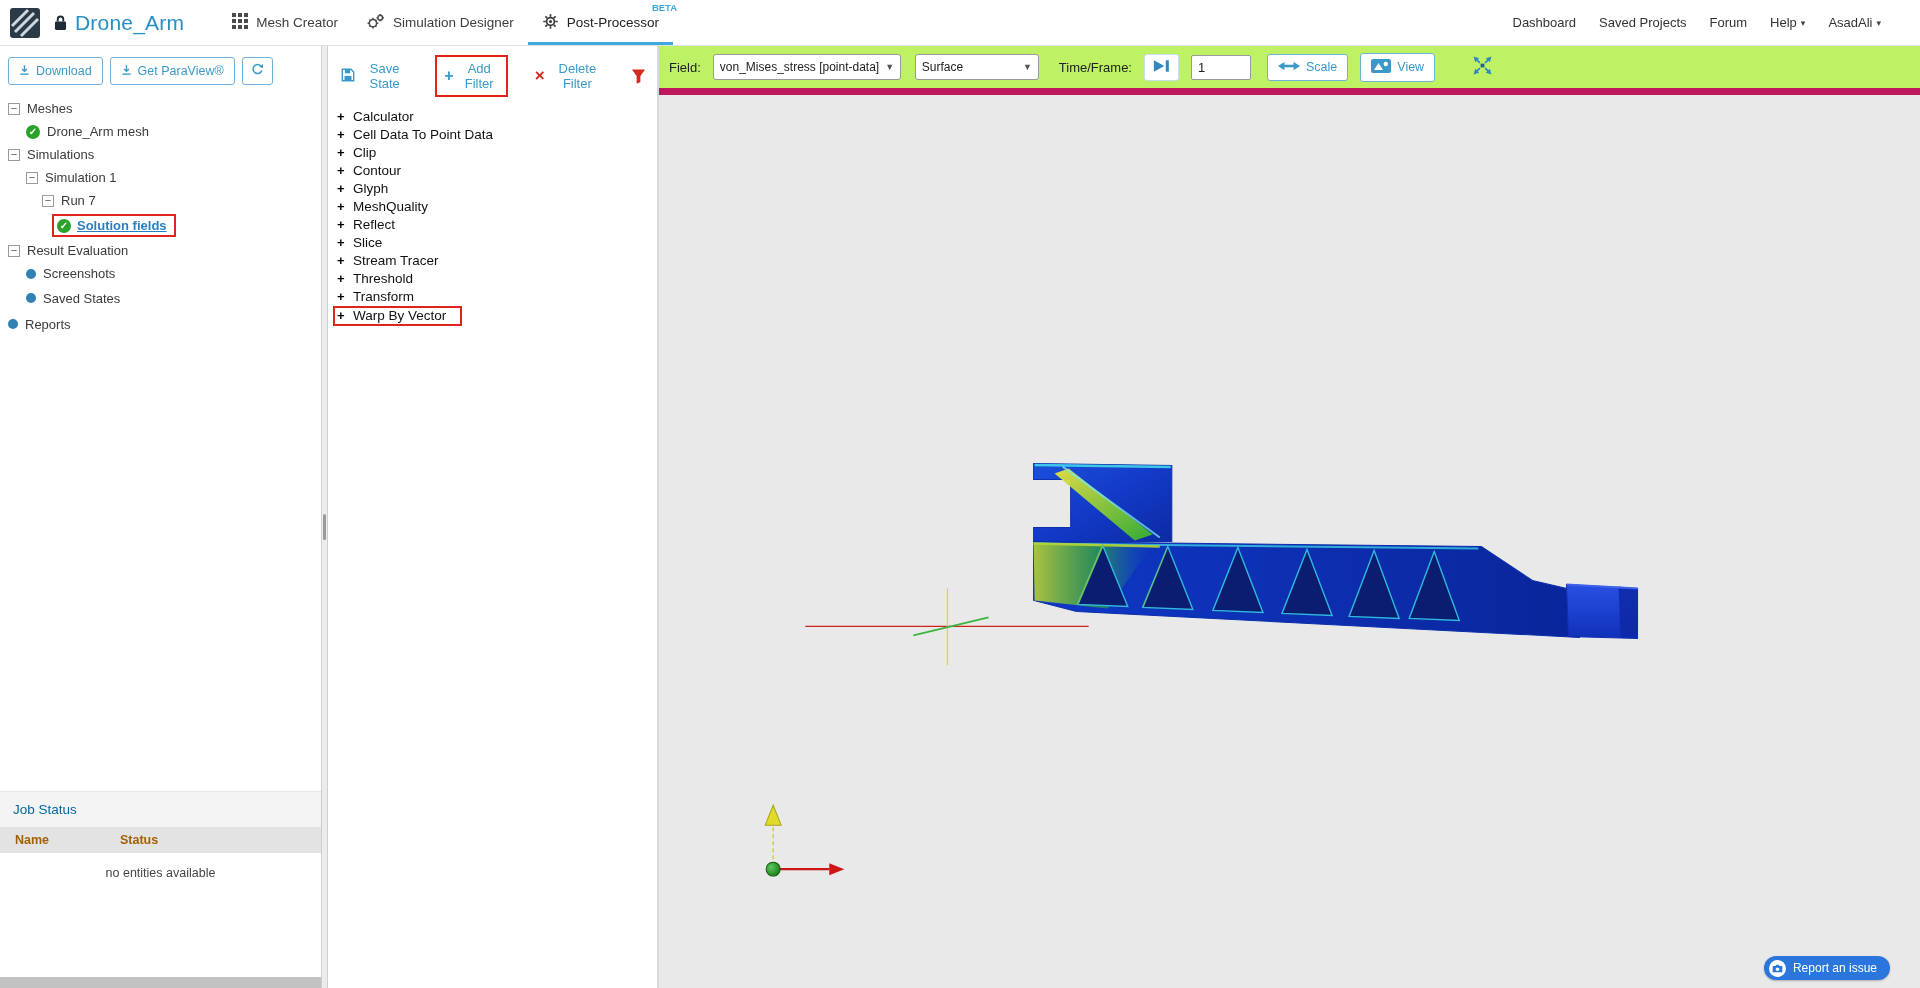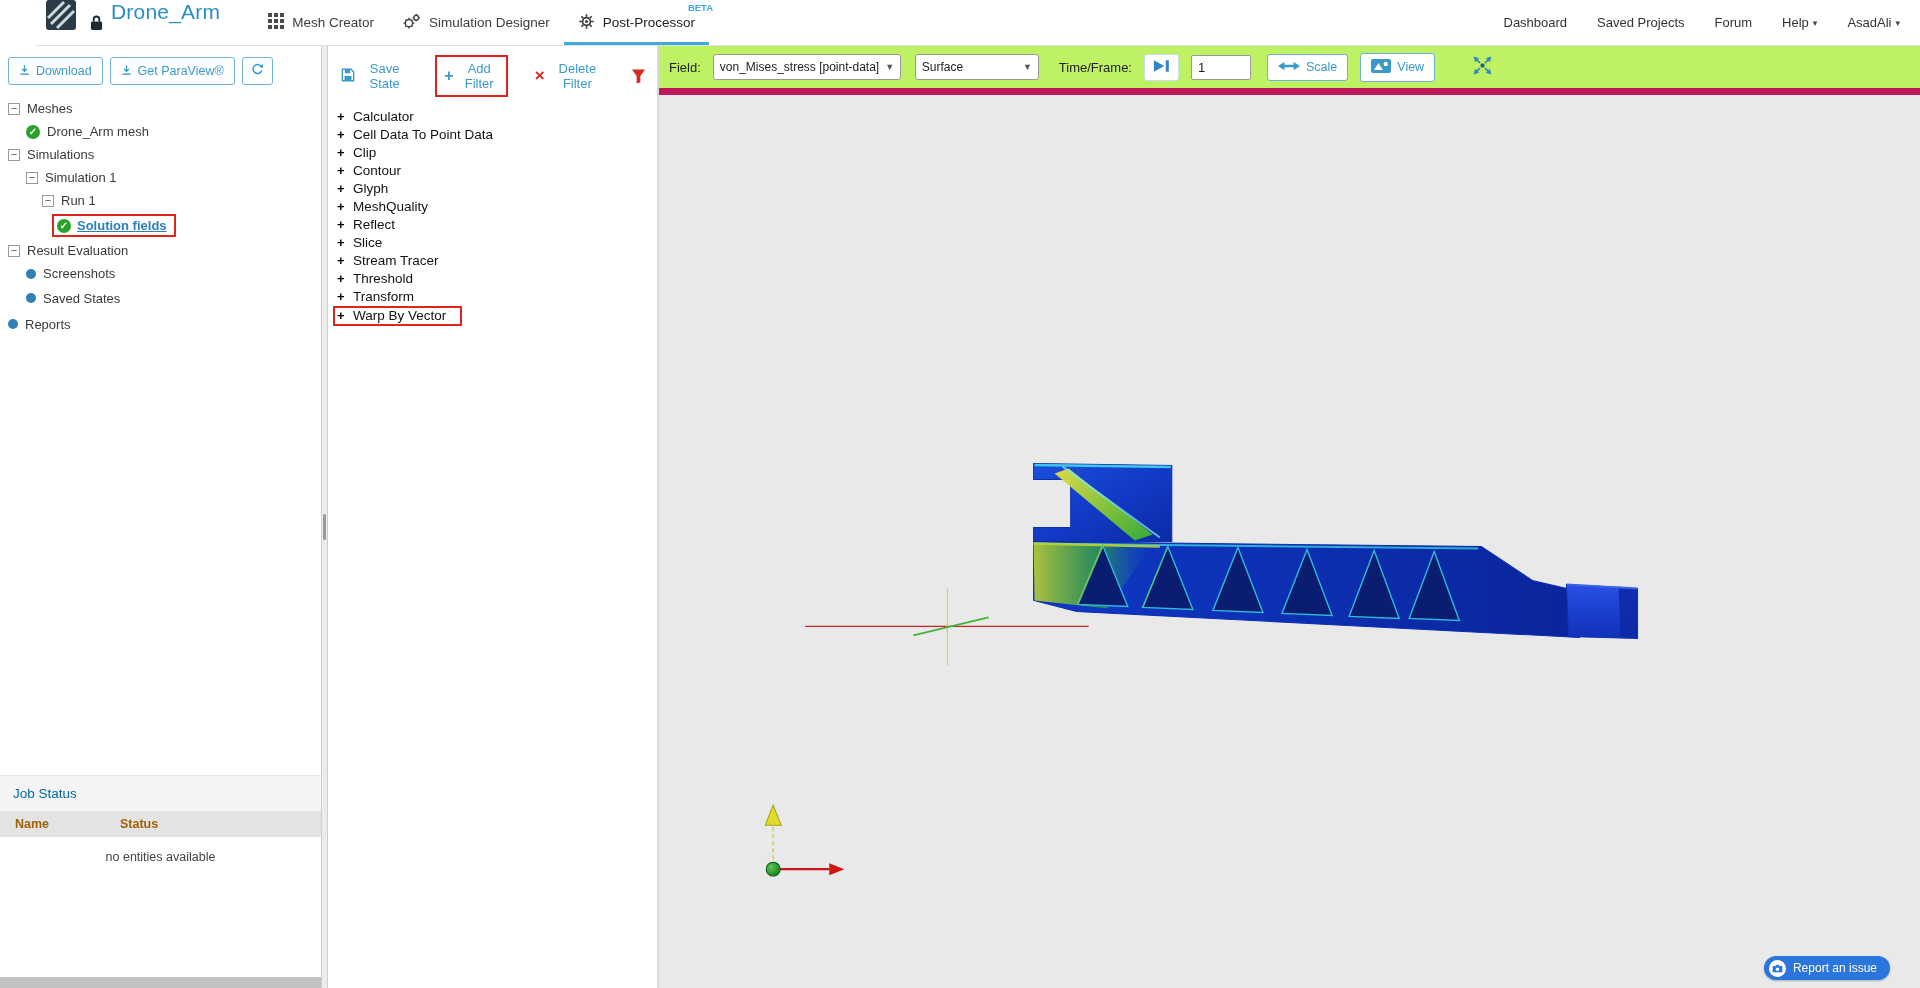--- a/index.html
+++ b/index.html
@@ -6,33 +6,33 @@
   html,body { margin:0; padding:0; }
   body {
     width:1920px; height:988px; overflow:hidden;
     font-family:"Liberation Sans", sans-serif;
     background:#fff; color:#333;
   }
   .app { display:flex; flex-direction:column; width:100%; height:100%; }
 
   
   .navbar {
-    flex:0 0 45px; display:flex; 
+    flex:0 0 45px; display:flex; align-items:center;
     padding-left:10px; background:#fff; border-bottom:1px solid #e0e0e0;
-    position:relative; z-index:10;margin-left:36px;
+    position:relative; z-index:10;
   }
   .logo { width:30px; height:30px; flex:0 0 30px; }
   .lock { margin-left:14px; display:flex; align-items:center; }
   .project-title { margin-left:8px; font-size:21px; font-weight:500; color:#2690c5; letter-spacing:.2px; }
   .tabs { display:flex; margin-left:34px; height:45px; }
   .tab { position:relative; display:flex; align-items:center; gap:8px; padding:0 14px;
          font-size:13.5px; color:#3d3d3d; cursor:pointer; height:45px; }
   .tab.active { box-shadow: inset 0 -3px 0 #3fa9dc; color:#222; }
   .beta { position:absolute; top:2px; right:-4px; font-size:9.5px; font-weight:bold; color:#3fa9dc; }
-  .nav-links { margin-left:auto; display:flex; align-items:center; gap:30px; padding-right:20px; font-size:13px; color:#333; }
+  .nav-links { margin-left:auto; display:flex; align-items:center; gap:23px; padding-right:39px; font-size:13px; color:#333; }
   .nav-link { cursor:pointer; display:flex; align-items:center; gap:4px; }
   .caret-sm { font-size:9px; color:#444; }
 
   
   .main { flex:1; display:flex; min-height:0; }
 
   
   .left-panel { flex:0 0 321px; width:321px; display:flex; flex-direction:column; background:#fff; min-height:0; }
   .lp-toolbar { display:flex; gap:7px; padding:11px 8px 9px 8px; }
   .btn-outline {
@@ -55,21 +55,21 @@
   .dot-badge { width:10px; height:10px; flex:0 0 10px; border-radius:50%; background:#2f81b4; }
   .red-box { border:2px solid #e0241c; }
   .solution-wrap { display:inline-flex; align-items:center; gap:6px; padding:2px 7px 2px 3px; }
   .link-label { color:#2a7fbe; text-decoration:underline; font-weight:bold; }
 
   .job-status { margin-top:auto; border-top:1px solid #e6e6e6; }
   .js-title { background:#f4f4f4; color:#0369a1; font-size:13.5px; padding:10px 13px; }
   .js-header { display:flex; background:#e3e3e3; font-weight:bold; font-size:12.5px; color:#a16207; }
   .js-header .c1 { width:120px; padding:6px 0 6px 15px; }
   .js-header .c2 { padding:6px 0; }
-  .js-body { height:140px; background:#fff; text-align:center; padding-top:13px; font-size:12.5px; color:#444; }
+  .js-body { height:124px; background:#fff; text-align:center; padding-top:13px; font-size:12.5px; color:#444; }
   .js-scroll { height:11px; background:#c2c2c2; }
 
   
   .panel-gap { flex:0 0 7px; width:7px; background:#ececec; border-left:1px solid #cfcfcf; border-right:1px solid #cfcfcf; position:relative; }
   .gap-handle { position:absolute; top:468px; left:1px; width:3px; height:26px; background:#9a9a9a; border-radius:2px; }
 
   
   .filter-panel { flex:0 0 331px; width:331px; background:#fff; border-right:2px solid #d8d8d8;
     display:flex; flex-direction:column; min-height:0; }
   .fp-toolbar { display:flex; align-items:center; gap:20px; padding:9px 8px 6px 6px; }
@@ -239,21 +239,21 @@
         <div class="tree-row d0">
           <span class="collapse-box">−</span>
           <span>Simulations</span>
         </div>
         <div class="tree-row d1">
           <span class="collapse-box">−</span>
           <span>Simulation 1</span>
         </div>
         <div class="tree-row d2">
           <span class="collapse-box">−</span>
-          <span>Run 1</span>
+          <span>Run 7</span>
         </div>
         <div class="tree-row d3" style="height:27px;">
           <span class="red-box solution-wrap">
             <span class="check-badge">✓</span>
             <span class="link-label">Solution fields</span>
           </span>
         </div>
         <div class="tree-row d0">
           <span class="collapse-box">−</span>
           <span>Result Evaluation</span>

